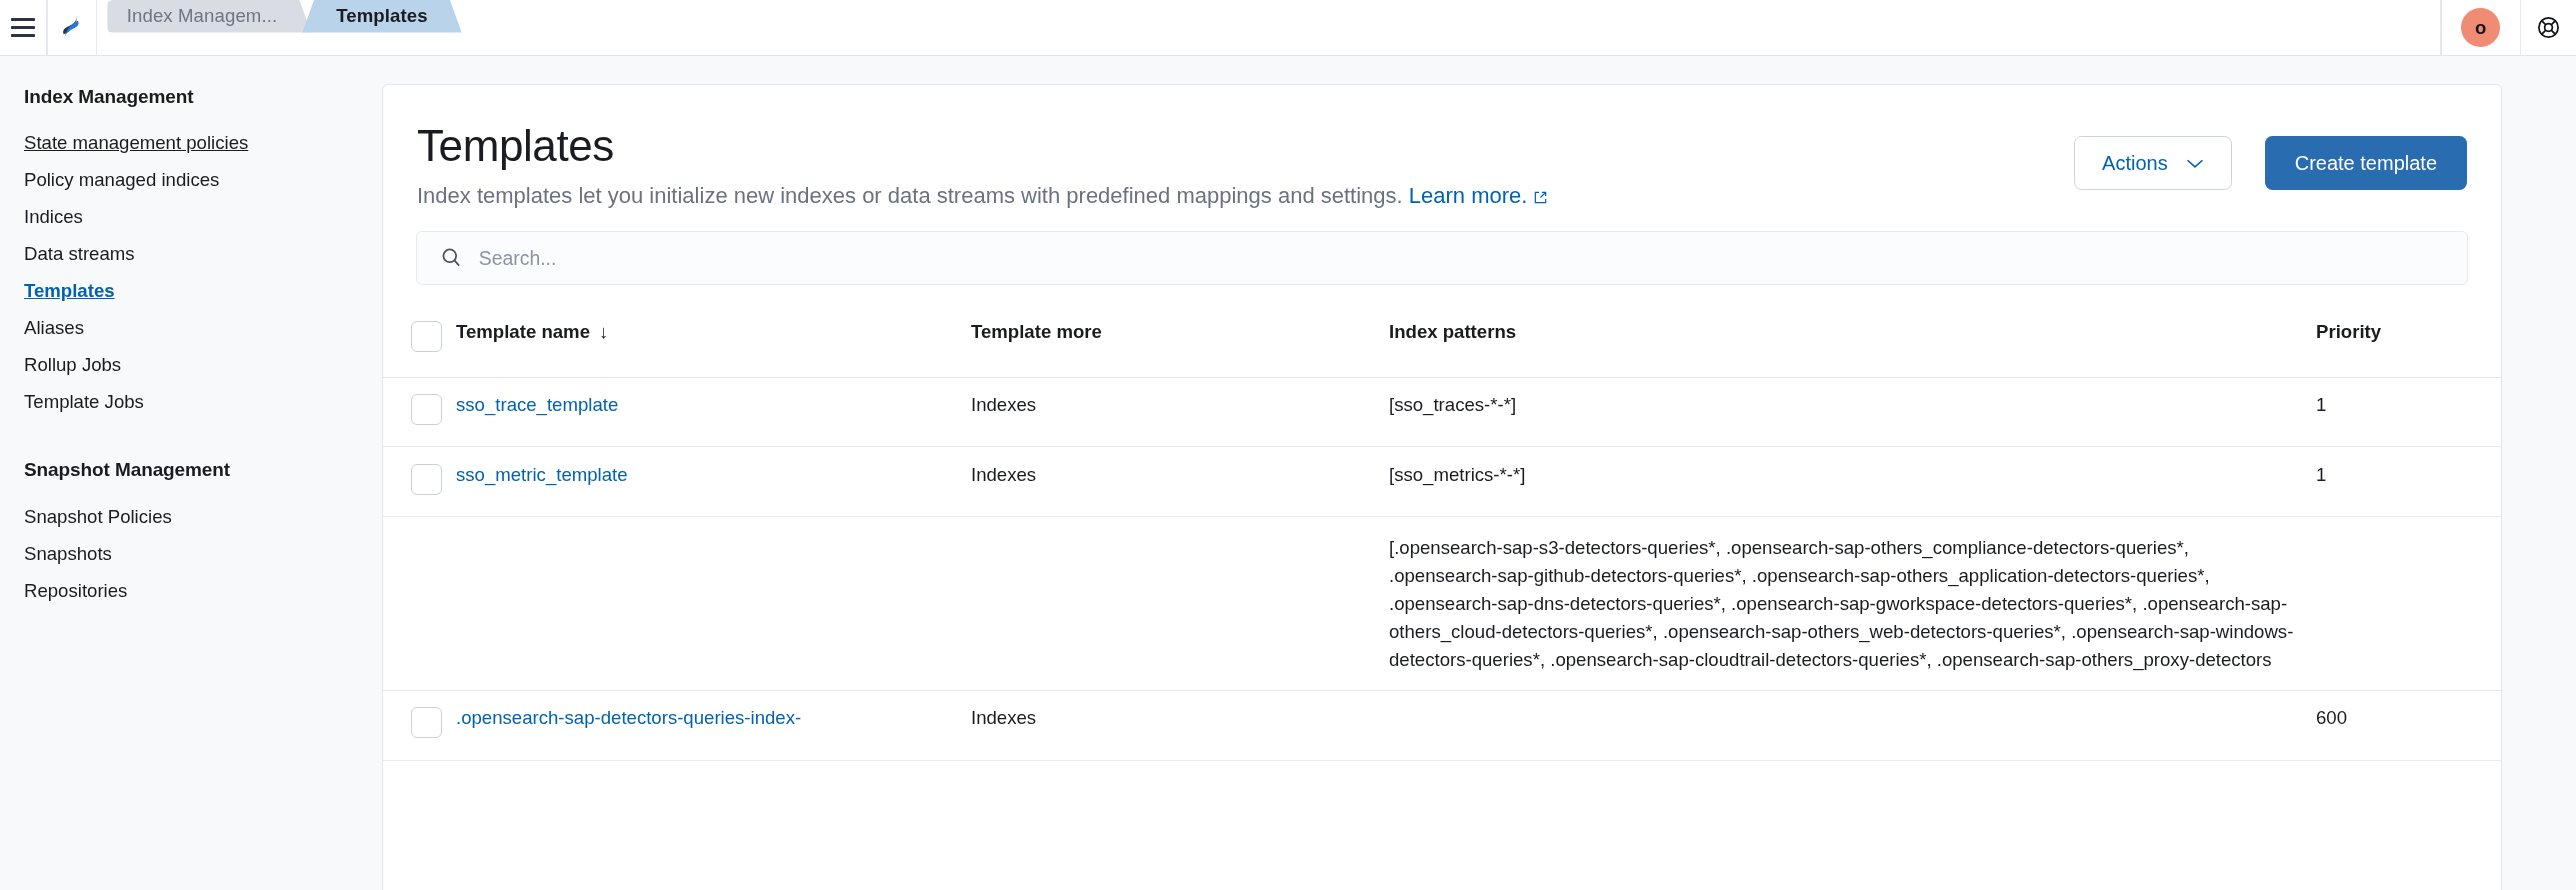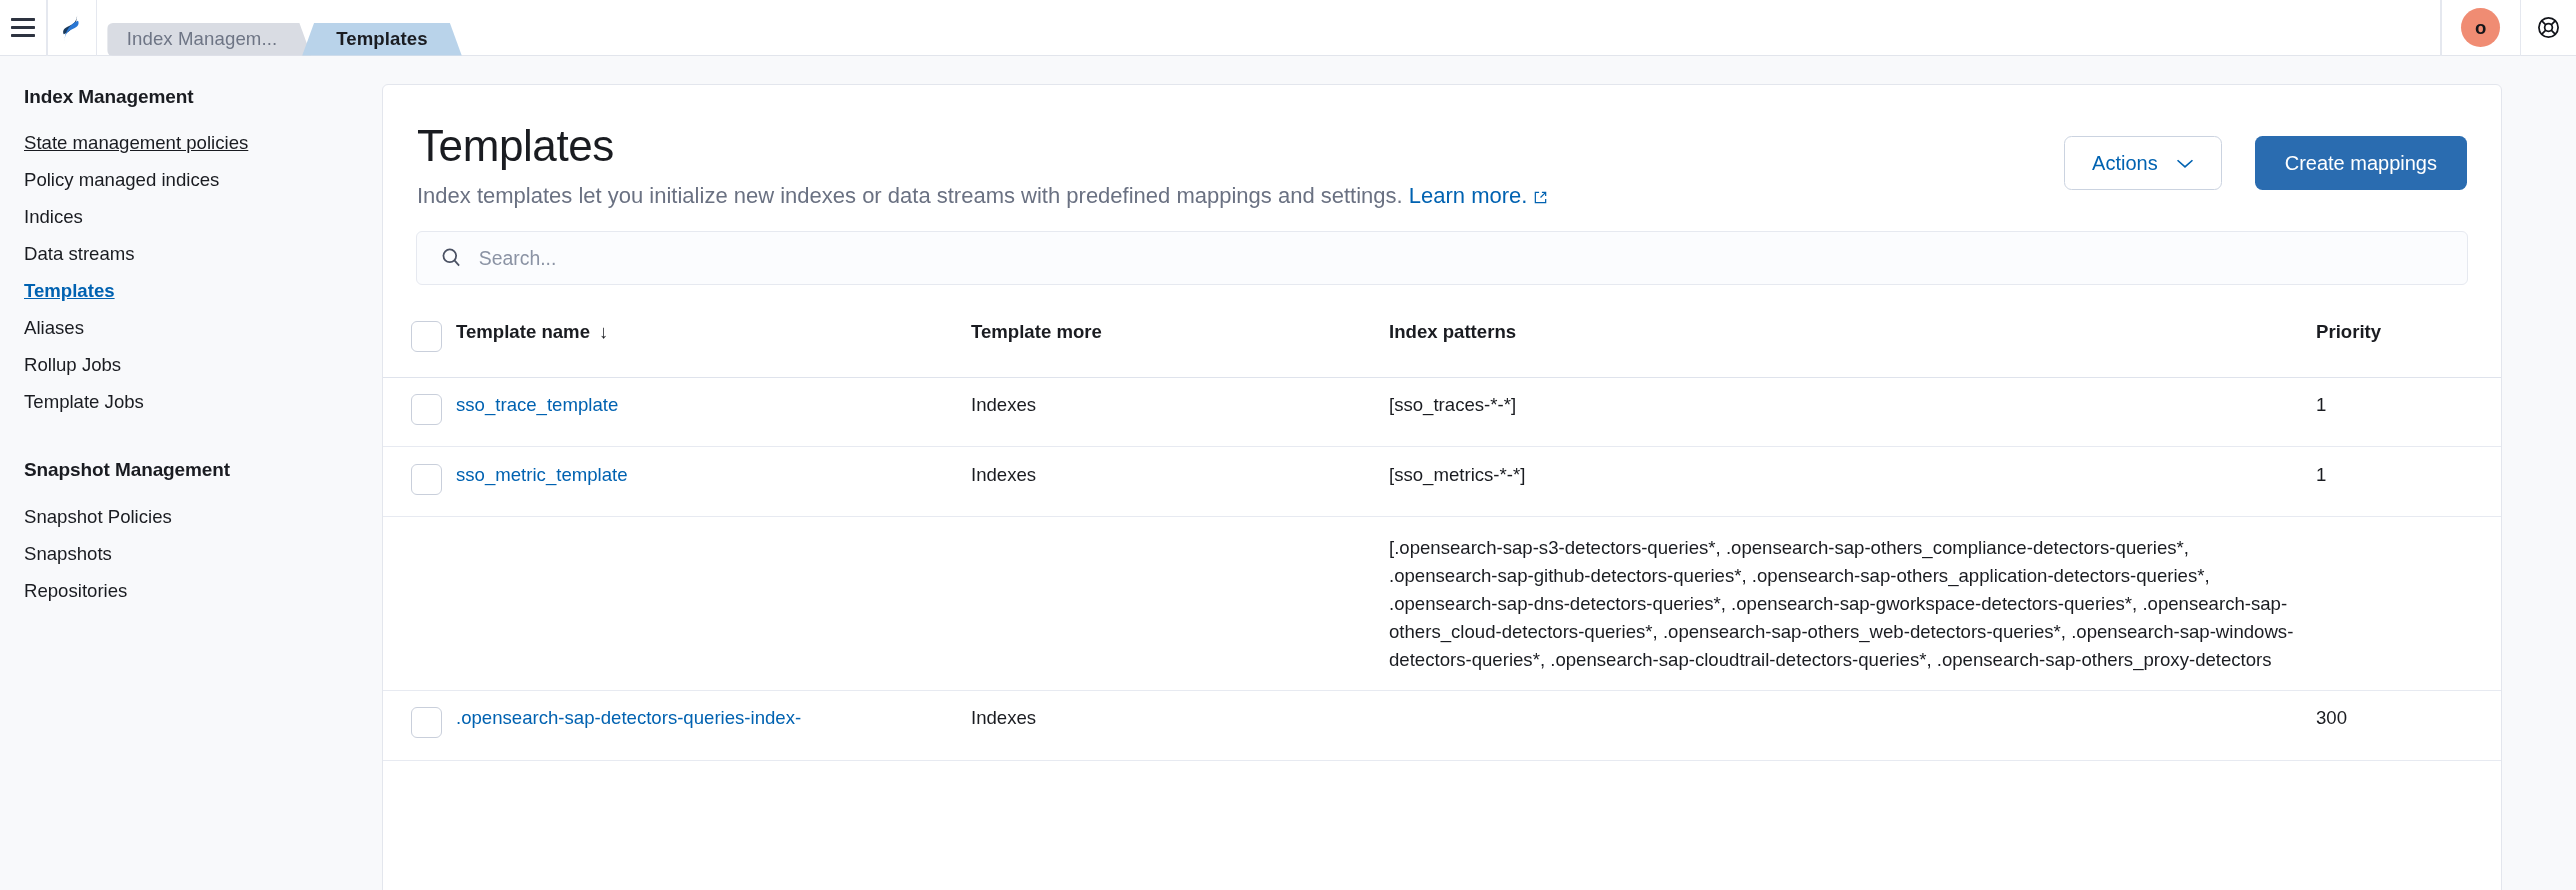--- a/index.html
+++ b/index.html
@@ -26,21 +26,21 @@
     align-items: center; justify-content: center;
     gap: 5.2px; cursor: pointer;
   }
   #hamburger span { display: block; width: 24px; height: 3px; background: #2d3340; border-radius: 0.7px; }
 
   #logo-wrap {
     width: 48px; height: 56px;
     display: flex; align-items: center; justify-content: center;
   }
 
-  #crumbs { display: flex; align-items: flex-end; height: 56px; padding-left: 10.4px; }
+  #crumbs { display: flex; align-items: flex-start; height: 56px; padding-left: 10.4px; }
   .crumb {
     height: 33px; display: flex; align-items: center;
     padding: 0 25px 0 19.4px; font-size: 18.6px; letter-spacing: 0.1px;
     position: relative; cursor: pointer; white-space: nowrap;
   }
   .crumb-inactive {
     background: #d9dce3; color: #6e7585;
     border-radius: 6px 0 0 6px;
     clip-path: polygon(0 0, calc(100% - 12px) 0, 100% 100%, 0 100%);
     padding-right: 34px;
@@ -227,21 +227,21 @@
     </div>
     <div id="head-actions">
       <button id="actions-btn">
         <span>Actions</span>
         <span>
           <svg width="18" height="11.2" viewBox="0 0 24 15" fill="none" stroke="#0062b1" stroke-width="2.2">
               <path d="M2 3l10 9 10-9"></path>
             </svg>
         </span>
       </button>
-      <button id="create-btn">Create mappings</button>
+      <button id="create-btn">Create template</button>
     </div>
   </div>
 
   <div id="search-wrap">
     <div id="search-box">
       <span>
         <svg width="22.4" height="22.4" viewBox="0 0 24 24" fill="none" stroke="#4a5163" stroke-width="1.9">
           <circle cx="10.5" cy="10.5" r="6.8"></circle>
             <path d="M15.5 15.5l5 5.5"></path>
         </svg>
@@ -296,18 +296,18 @@
       </tr>
       <tr>
         <td class="col-check">
           <span class="cbx"></span>
         </td>
         <td class="col-name">
           <a class="tmpl-link" href="#">.opensearch-sap-detectors-queries-index-</a>
         </td>
         <td class="col-type">Indexes</td>
         <td class="col-patt"></td>
-        <td class="col-prio">300</td>
+        <td class="col-prio">600</td>
       </tr>
     </tbody>
   </table>
 </div>
 
 
 </body></html>

